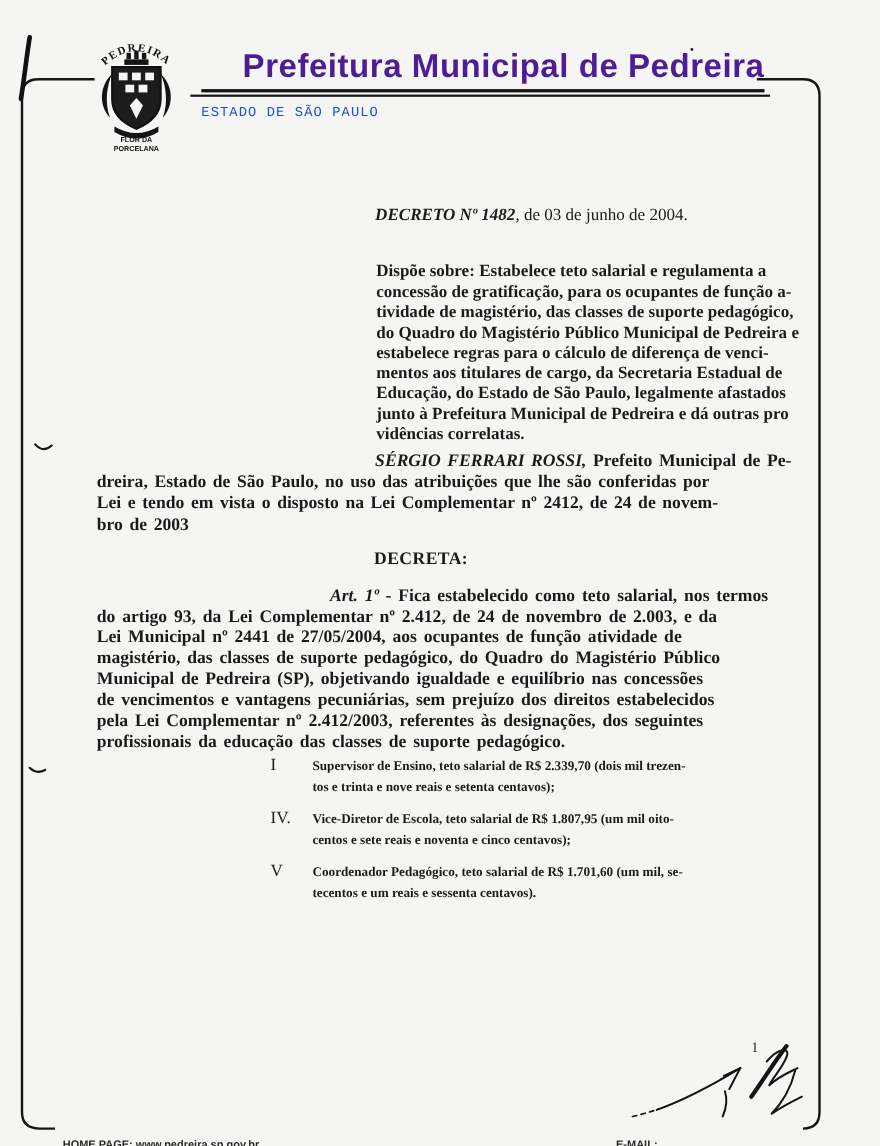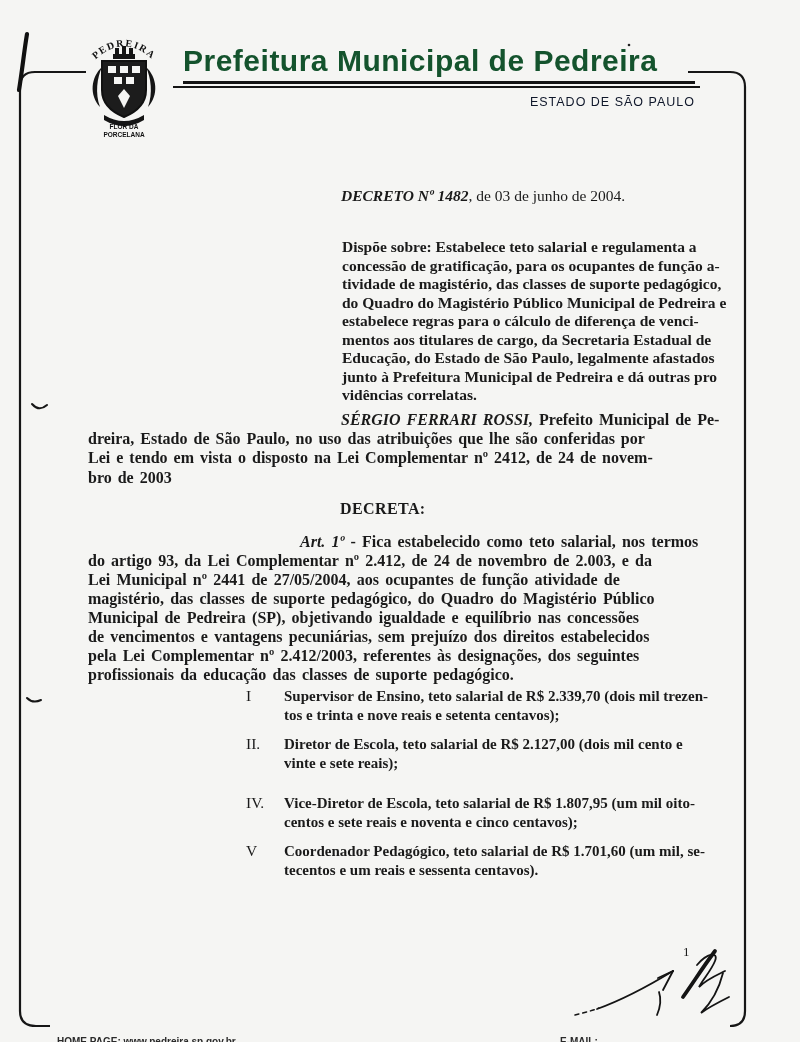--- a/index.html
+++ b/index.html
@@ -2,40 +2,40 @@
 <html><head>
 <meta charset="utf-8">
 <style>
   html,body{margin:0;padding:0;background:#e8e8e6;}
   .page{position:relative;width:800px;height:1042px;background:#f5f5f3;overflow:hidden;
         color:#1a1a1a;font-family:"Liberation Serif",serif;}
   .overlay-svg{position:absolute;left:0;top:0;pointer-events:none;}
   
   .masthead{position:absolute;left:183px;top:44px;width:512px;}
   .masthead-title{font-family:"Liberation Sans",sans-serif;font-weight:700;font-size:30px;
-        letter-spacing:.5px;color:#14532d;white-space:nowrap;padding-bottom:3px;
-        border-bottom:3.5px solid #141414;}
+        letter-spacing:.5px;color:#4c1d95;white-space:nowrap;padding-bottom:3px;
+        border-bottom:3.5px solid #141414;text-align:right;}
   .rule2{height:2px;background:#141414;margin-top:2px;margin-left:-10px;width:103%;}
-  .masthead-sub{font-family:Liberation Sans, sans-serif;font-size:12.5px;letter-spacing:1px;
-        text-align:right;margin-top:7px;color:#0f172a;}
+  .masthead-sub{font-family:Liberation Mono, monospace;font-size:12.5px;letter-spacing:1px;
+        text-align:left;margin-top:7px;color:#1d4ed8;}
   
   .bi{font-weight:700;font-style:italic;}
   .pre{white-space:pre-line;font-weight:bold;}
   .decree-heading{position:absolute;left:341px;top:187px;font-size:15.5px;}
   .ementa{position:absolute;left:342px;top:238px;width:402px;font-size:15.5px;line-height:18.5px;}
   .preamble{position:absolute;left:88px;top:410px;width:652px;font-size:16px;line-height:19.2px;
         text-indent:253px;word-spacing:2px;}
   .decreta{position:absolute;left:340px;top:500px;font-size:16px;font-weight:700;letter-spacing:.4px;}
   .art1{position:absolute;left:88px;top:532px;width:652px;font-size:16px;line-height:19px;
         text-indent:212px;word-spacing:2.2px;}
   .items{position:absolute;left:246px;top:687px;width:496px;}
   .item{display:flex;margin-bottom:10px;}
   .item.gap-lg{margin-bottom:21px;}
   .item-numeral{width:38px;flex:0 0 38px;font-size:15.5px;}
-  .item-text{flex:1;font-size:15px;line-height:19px;}
+  .item-text{flex:1;font-size:12px;line-height:19px;}
   .page-number{position:absolute;left:683px;top:944px;font-size:13px;}
   
   .footer-line1{position:absolute;left:57px;top:1020px;width:690px;
         font-family:"Liberation Sans",sans-serif;font-weight:700;font-size:10px;
         letter-spacing:-.2px;white-space:nowrap;color:#181818;}
   .footer-line1 > span{display:inline-block;transform:scaleX(.93);transform-origin:left;}
   .footer-line2{position:absolute;left:0;top:1036px;width:800px;height:6px;overflow:hidden;}
   .footer-line2 span{position:absolute;top:0;font-family:"Liberation Sans",sans-serif;
         font-weight:700;font-size:10px;white-space:nowrap;color:#2a2a2a;}
   .fl2-left{left:57px;}
@@ -145,25 +145,20 @@
 pela Lei Complementar nº 2.412/2003, referentes às designações, dos seguintes
 profissionais da educação das classes de suporte pedagógico.</span>
   </div>
 
   <div class="items">
     <div class="item">
       <span class="item-numeral">I</span>
       <span class="item-text pre">Supervisor de Ensino, teto salarial de R$ 2.339,70 (dois mil trezen-
 tos e trinta e nove reais e setenta centavos);</span>
     </div>
-    <div class="item gap-lg">
-      <span class="item-numeral">II.</span>
-      <span class="item-text pre">Diretor de Escola, teto salarial de R$ 2.127,00 (dois mil cento e
-vinte e sete reais);</span>
-    </div>
     <div class="item">
       <span class="item-numeral">IV.</span>
       <span class="item-text pre">Vice-Diretor de Escola, teto salarial de R$ 1.807,95 (um mil oito-
 centos e sete reais e noventa e cinco centavos);</span>
     </div>
     <div class="item">
       <span class="item-numeral">V</span>
       <span class="item-text pre">Coordenador Pedagógico, teto salarial de R$ 1.701,60 (um mil, se-
 tecentos e um reais e sessenta centavos).</span>
     </div>

